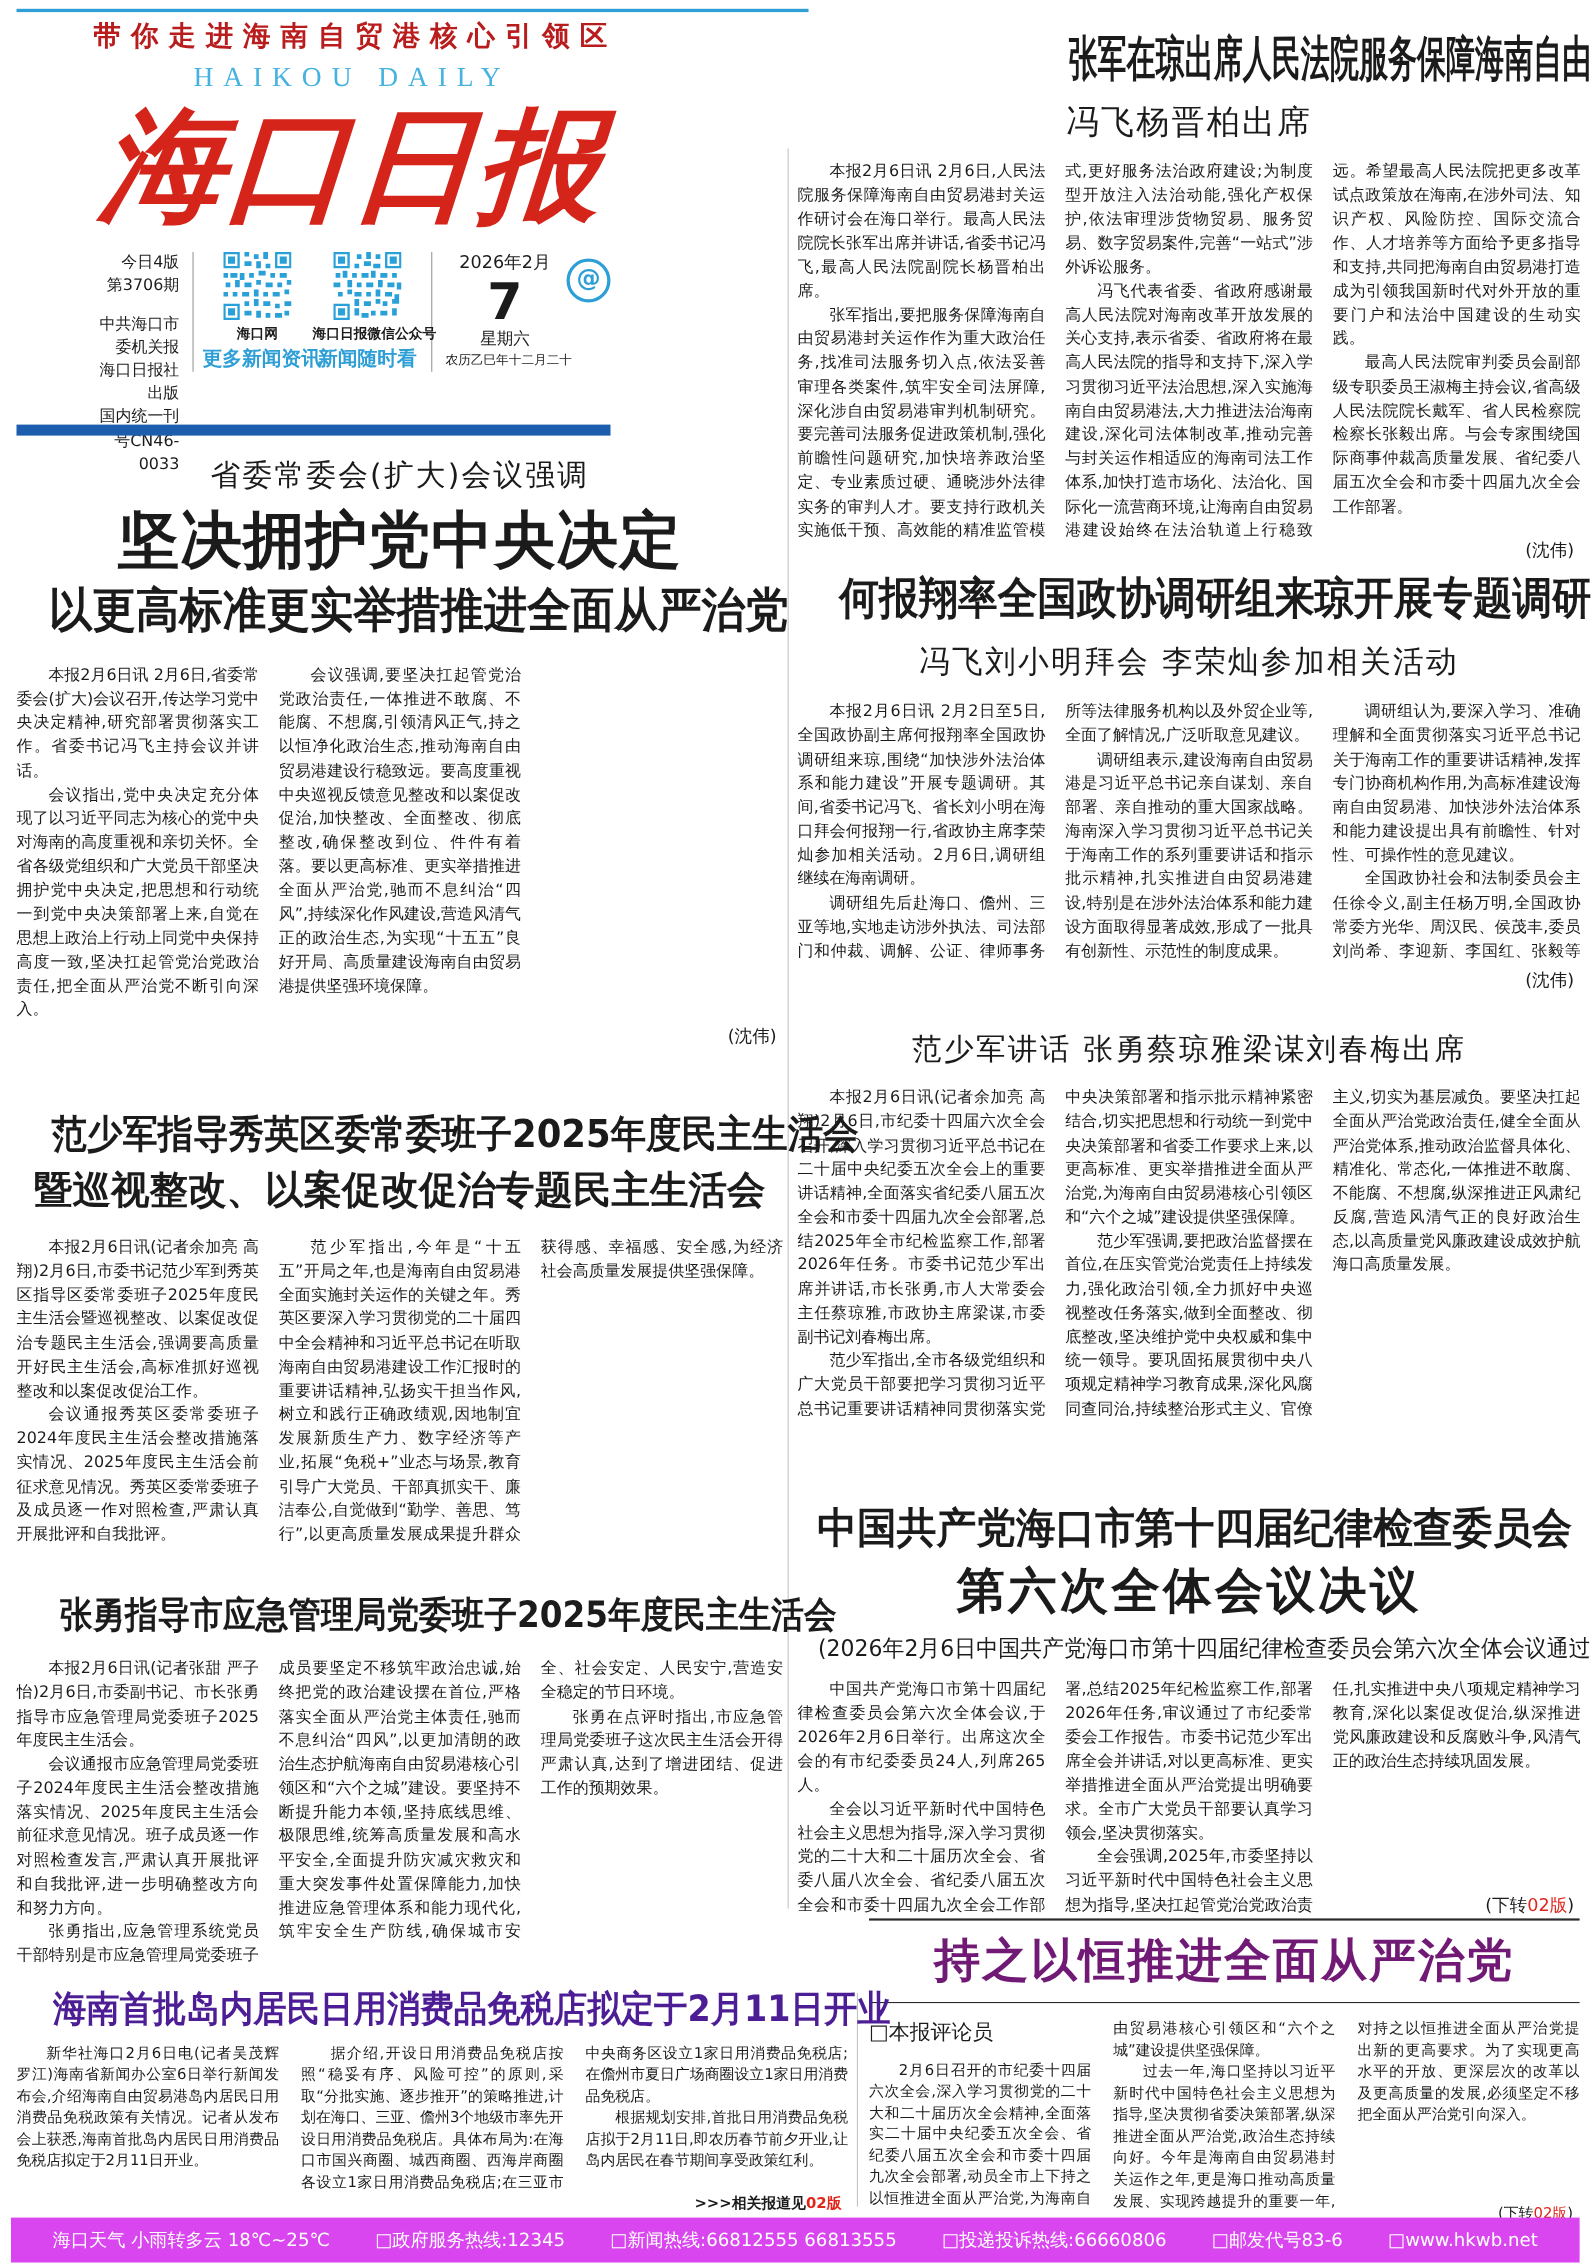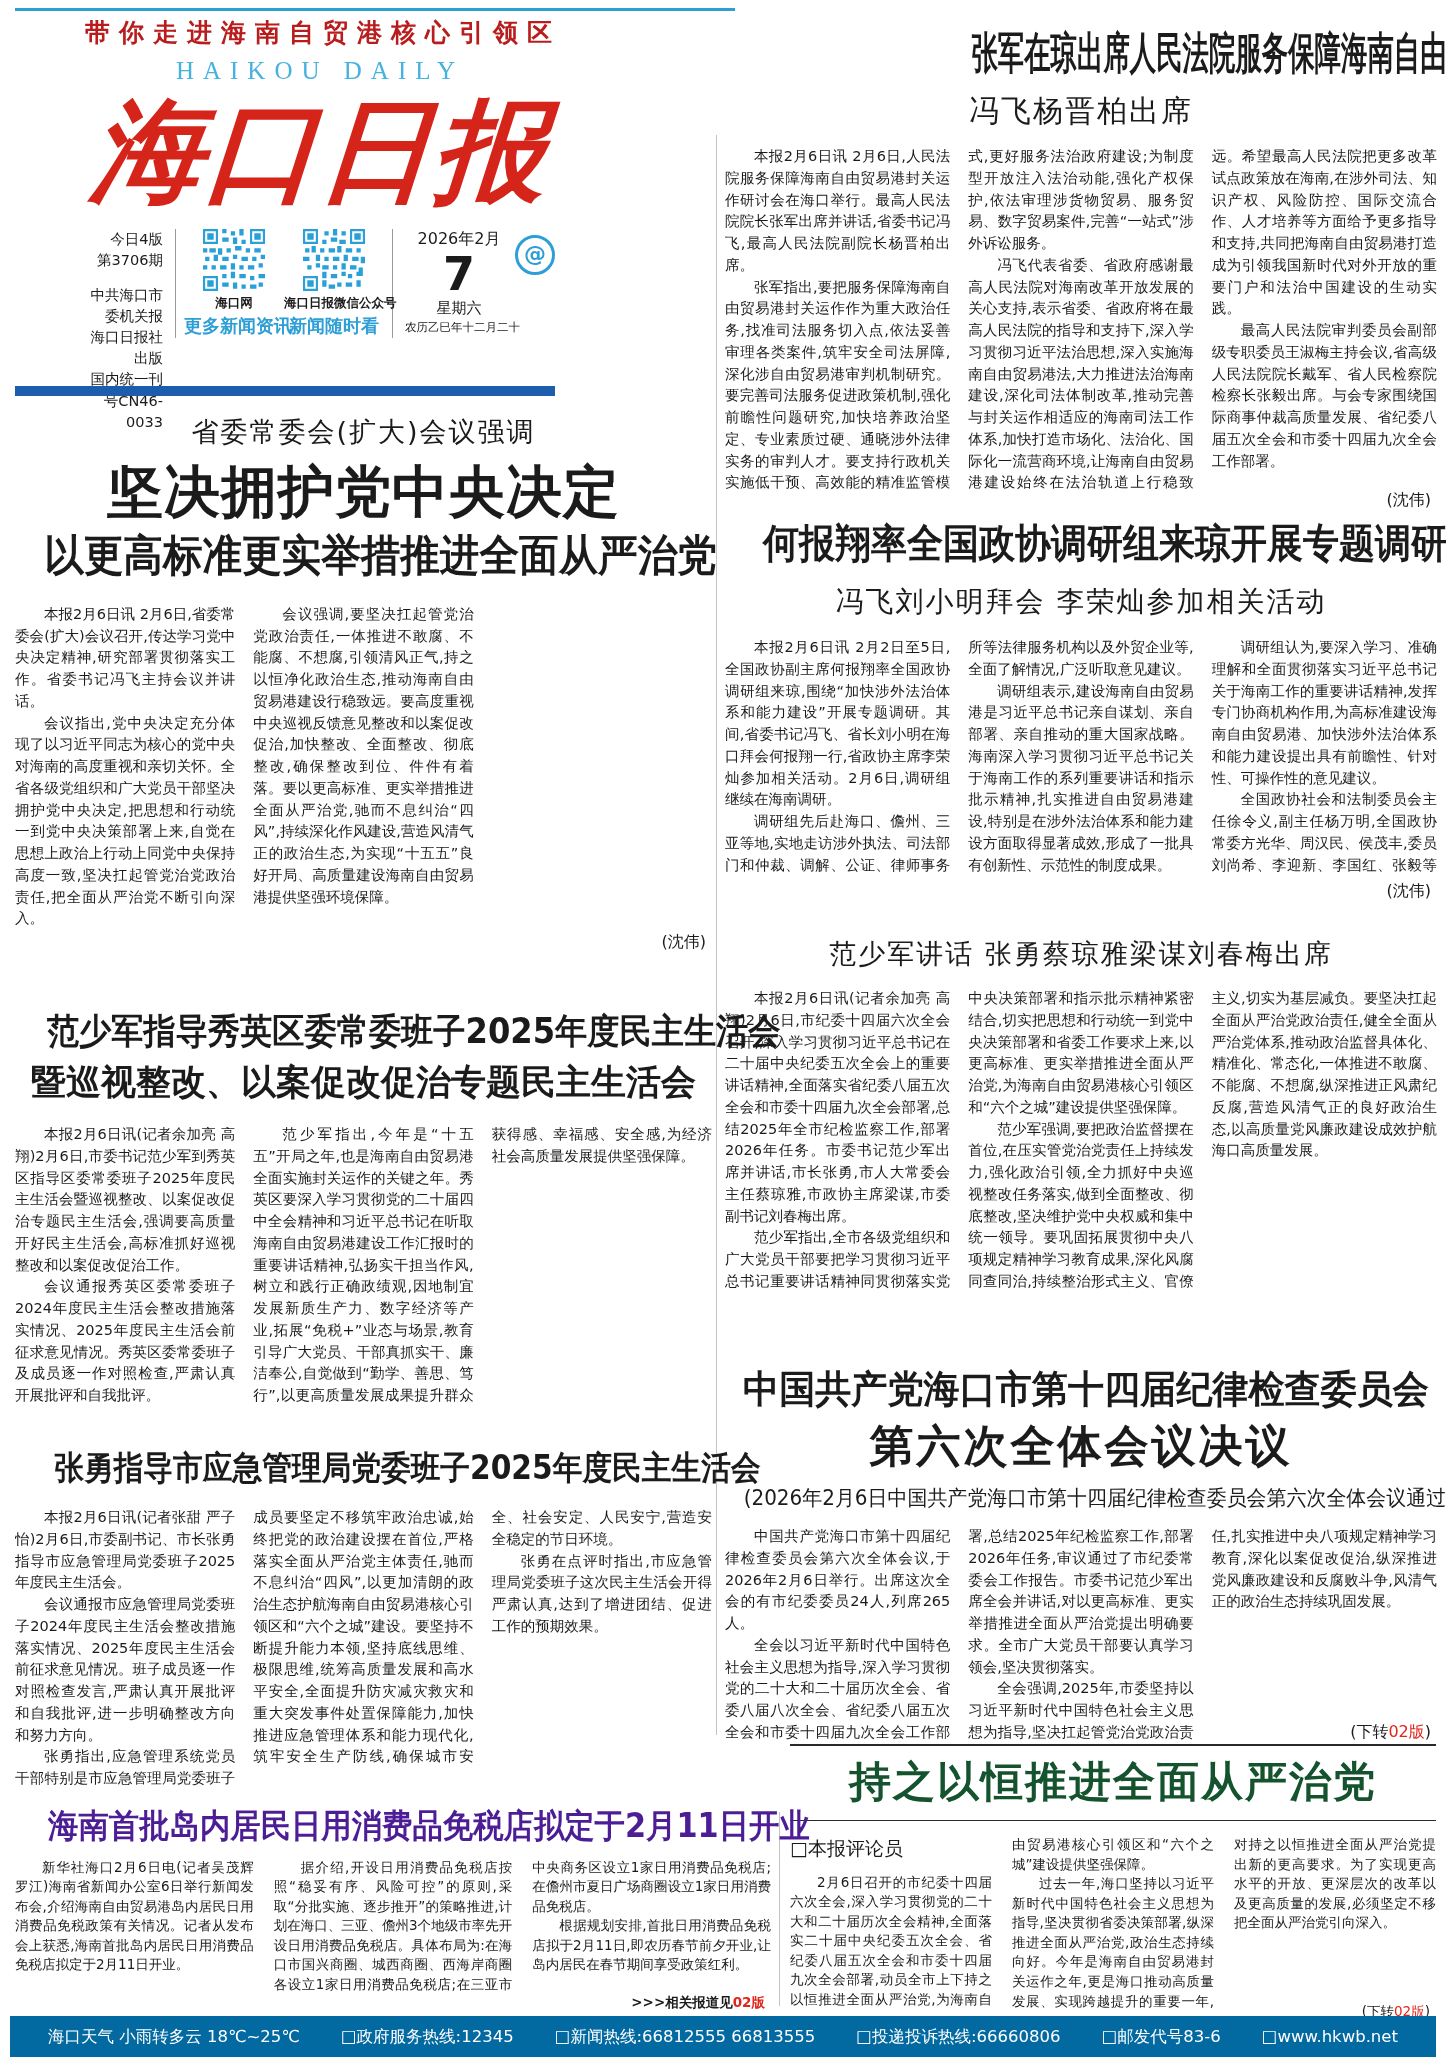--- a/index.html
+++ b/index.html
@@ -35,24 +35,24 @@
   .s60{transform:scaleX(.60);} .s90{transform:scaleX(.90);} .s92{transform:scaleX(.92);} .s95{transform:scaleX(.95);}
   .center{text-align:center;}
   .cols{column-count:3;column-gap:18px;column-fill:auto;overflow:hidden;text-align:justify;font-size:14.5px;line-height:1.5;}
   .cols p{margin:0;text-indent:2em;}
   .cols p.author{text-indent:0;margin-bottom:10px;font-size:19px;}
   .sign{text-align:right;padding-right:6px;}
   .jump{text-align:right;padding-right:6px;}
   .red{color:#e0251b;}
   .vline{background:#c3c3c3;width:1px;}
   .df-title{font-size:33px;font-weight:bold;color:#4c1d95;text-align:center;line-height:1.2;}
-  .ed-head{border-top:2px solid #2a2a2a;border-bottom:1px solid #2a2a2a;padding:8px 0 10px 0;font-size:42px;font-weight:bold;text-align:center;letter-spacing:2px;color:#14532d;}
+  .ed-head{border-top:2px solid #2a2a2a;border-bottom:1px solid #2a2a2a;padding:8px 0 10px 0;font-size:42px;font-weight:bold;text-align:center;letter-spacing:2px;color:#701a75;}
   .small-cols{font-size:13.5px;line-height:1.45;}
   
-  .footer{left:10px;top:2016px;width:1426px;height:41px;background:#0369a1;color:#ffffff;display:flex;align-items:center;justify-content:space-between;padding:0 38px;box-sizing:border-box;font-size:16.5px;white-space:nowrap;}
+  .footer{left:10px;top:2016px;width:1426px;height:41px;background:#d946ef;color:#ffffff;display:flex;align-items:center;justify-content:space-between;padding:0 38px;box-sizing:border-box;font-size:16.5px;white-space:nowrap;}
 </style>
 </head>
 <body>
 
 <div class="abs top-rule"></div>
 
 <div class="abs masthead">
   <div class="slogan">带你走进海南自贸港核心引领区</div>
   <div class="engname">HAIKOU DAILY</div>
   <div class="papername">海口日报</div>

